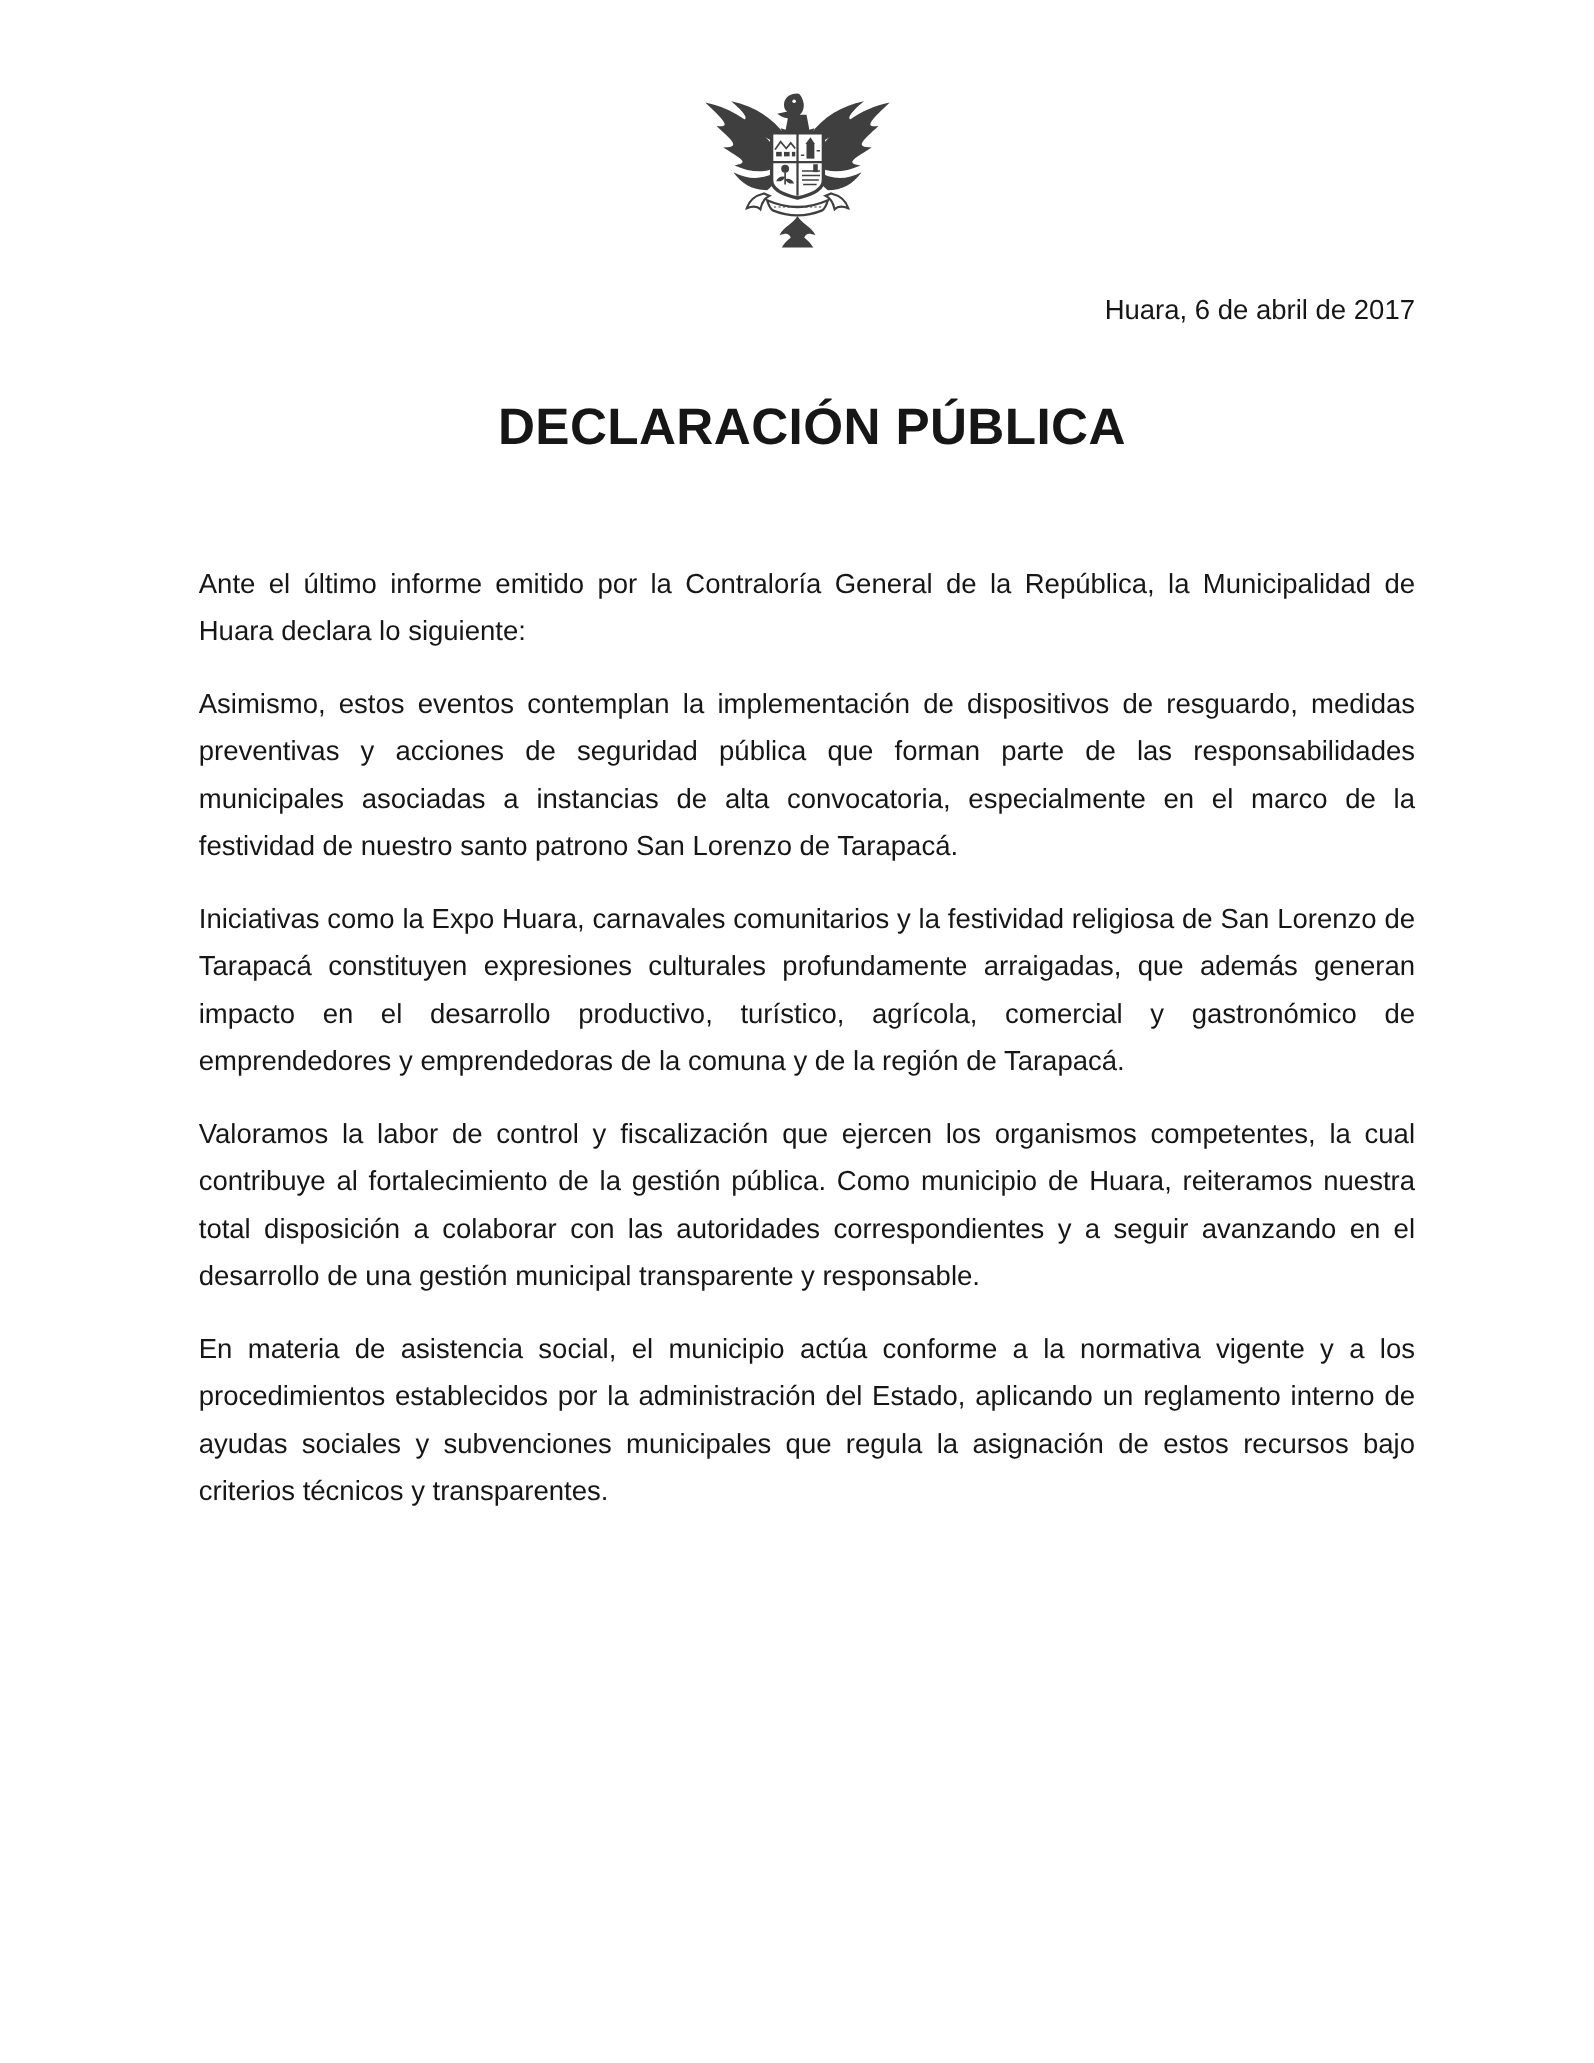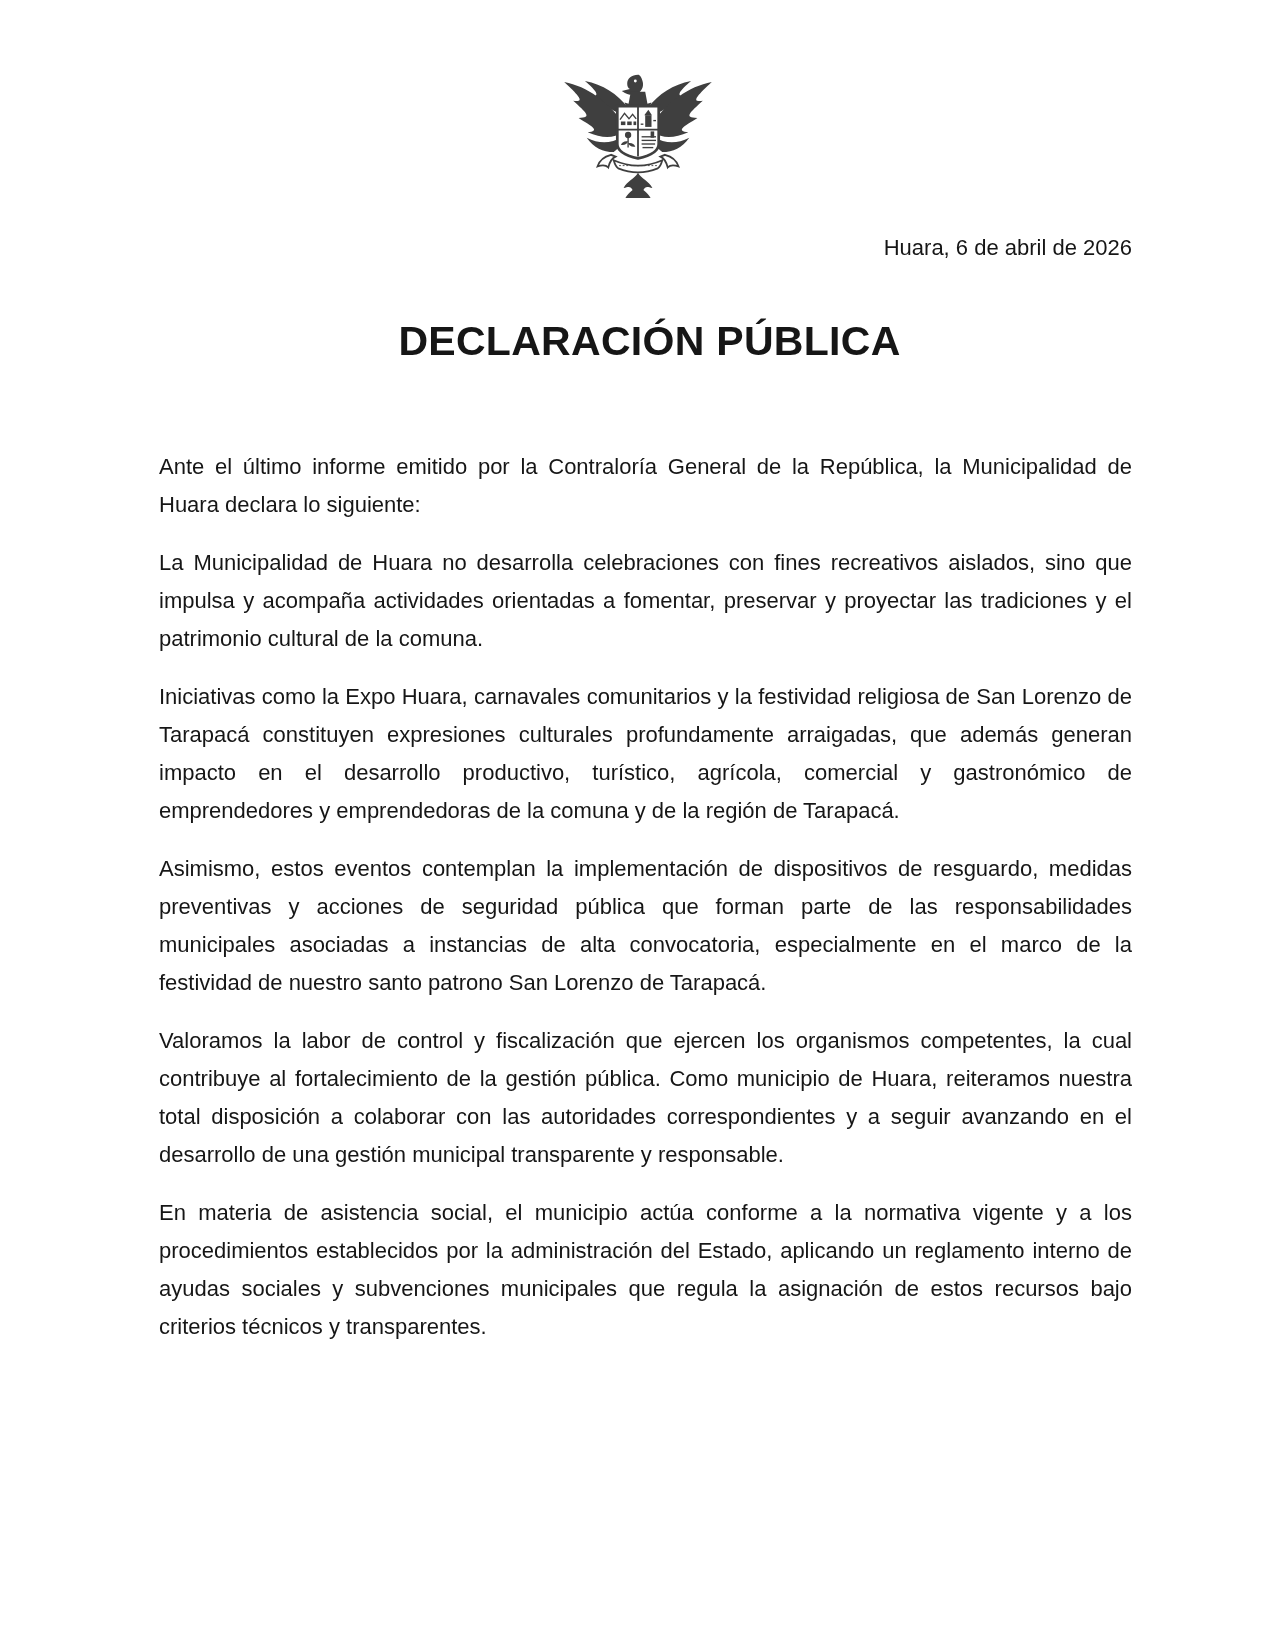--- a/index.html
+++ b/index.html
@@ -115,26 +115,25 @@
         <path d="M115 92 q12 3 15 13 q-8 -3 -12 1 q-2 -9 -8 -12 z"></path>
 
         <path d="M58 98 q27 12 54 0 q-2 7 -5 9 q-22 9 -44 0 q-3 -2 -5 -9 z"></path>
       </g>
       <line x1="64" y1="104" x2="106" y2="104" stroke="#3f3f3f" stroke-width="1" stroke-dasharray="2 2"></line>
 
       <path d="M85 112 c-4 7 -12 9 -16 17 c6 -2 8 -2 10 2 c-6 5 -9 9 -10 15 c5 -6 8 -6 10 -2 c1 6 3 9 6 11 c3 -2 5 -5 6 -11 c2 -4 5 -4 10 2 c-1 -6 -4 -10 -10 -15 c2 -4 4 -4 10 -2 c-4 -8 -12 -10 -16 -17 z" fill="#3f3f3f"></path>
     </svg>
   </div>
 
-  <div class="date-line">Huara, 6 de abril de 2026</div>
+  <div class="date-line">Huara, 6 de abril de 2017</div>
 
   <h1 class="doc-title">DECLARACIÓN PÚBLICA</h1>
 
   <section class="doc-body">
     <p>Ante el último informe emitido por la Contraloría General de la República, la Municipalidad de Huara declara lo siguiente:</p>
-    <p>La Municipalidad de Huara no desarrolla celebraciones con fines recreativos aislados, sino que impulsa y acompaña actividades orientadas a fomentar, preservar y proyectar las tradiciones y el patrimonio cultural de la comuna.</p>
+    <p>Asimismo, estos eventos contemplan la implementación de dispositivos de resguardo, medidas preventivas y acciones de seguridad pública que forman parte de las responsabilidades municipales asociadas a instancias de alta convocatoria, especialmente en el marco de la festividad de nuestro santo patrono San Lorenzo de Tarapacá.</p>
     <p>Iniciativas como la Expo Huara, carnavales comunitarios y la festividad religiosa de San Lorenzo de Tarapacá constituyen expresiones culturales profundamente arraigadas, que además generan impacto en el desarrollo productivo, turístico, agrícola, comercial y gastronómico de emprendedores y emprendedoras de la comuna y de la región de Tarapacá.</p>
-    <p>Asimismo, estos eventos contemplan la implementación de dispositivos de resguardo, medidas preventivas y acciones de seguridad pública que forman parte de las responsabilidades municipales asociadas a instancias de alta convocatoria, especialmente en el marco de la festividad de nuestro santo patrono San Lorenzo de Tarapacá.</p>
     <p>Valoramos la labor de control y fiscalización que ejercen los organismos competentes, la cual contribuye al fortalecimiento de la gestión pública. Como municipio de Huara, reiteramos nuestra total disposición a colaborar con las autoridades correspondientes y a seguir avanzando en el desarrollo de una gestión municipal transparente y responsable.</p>
     <p>En materia de asistencia social, el municipio actúa conforme a la normativa vigente y a los procedimientos establecidos por la administración del Estado, aplicando un reglamento interno de ayudas sociales y subvenciones municipales que regula la asignación de estos recursos bajo criterios técnicos y transparentes.</p>
   </section>
 
 </div>
 
 </body></html>

